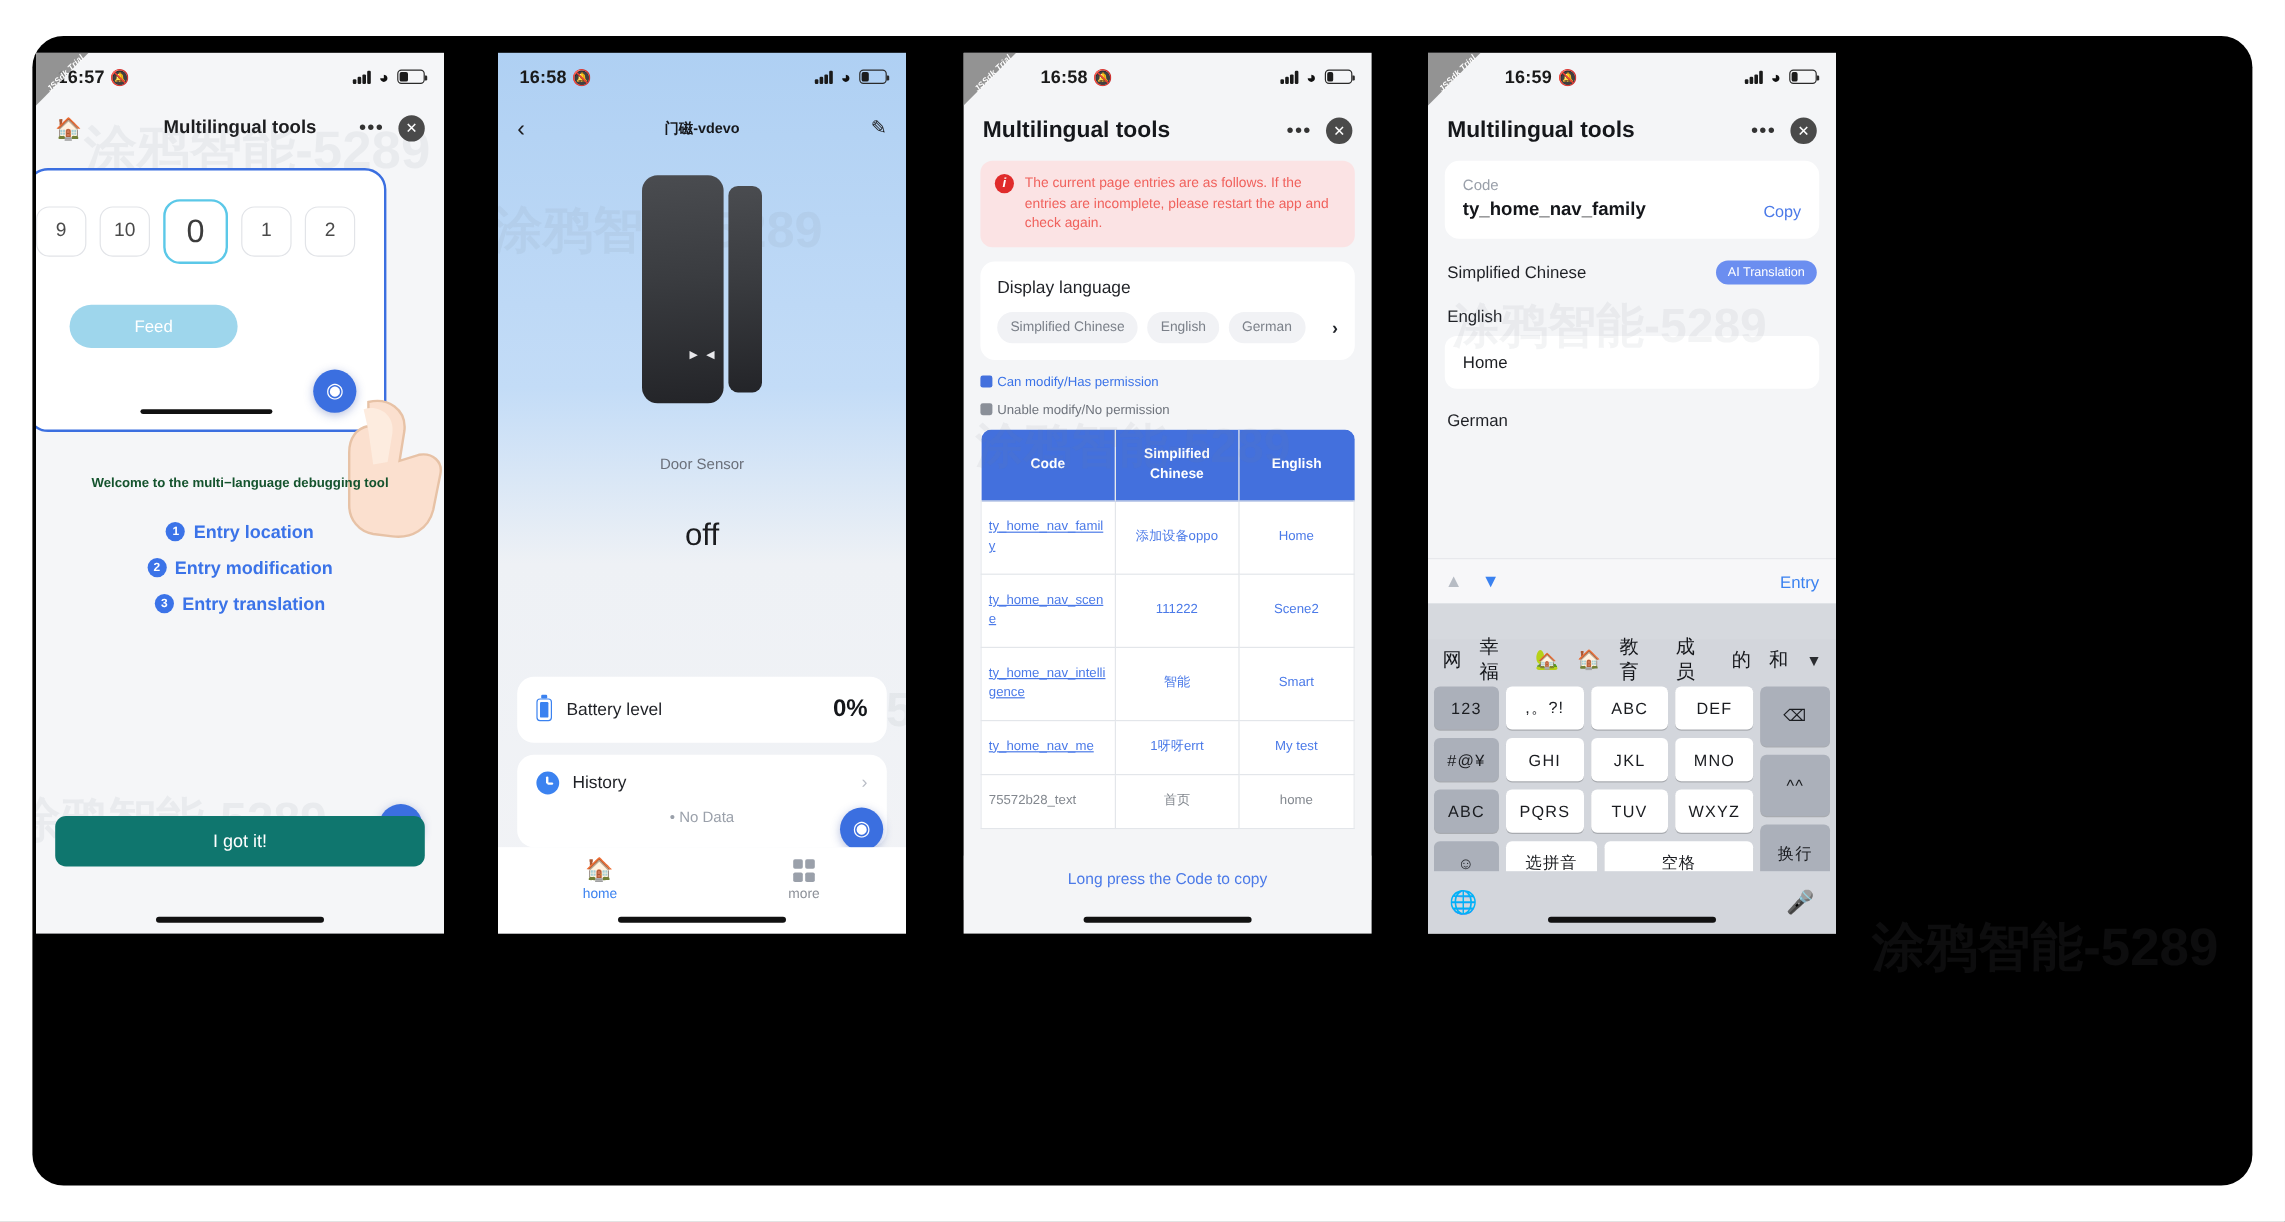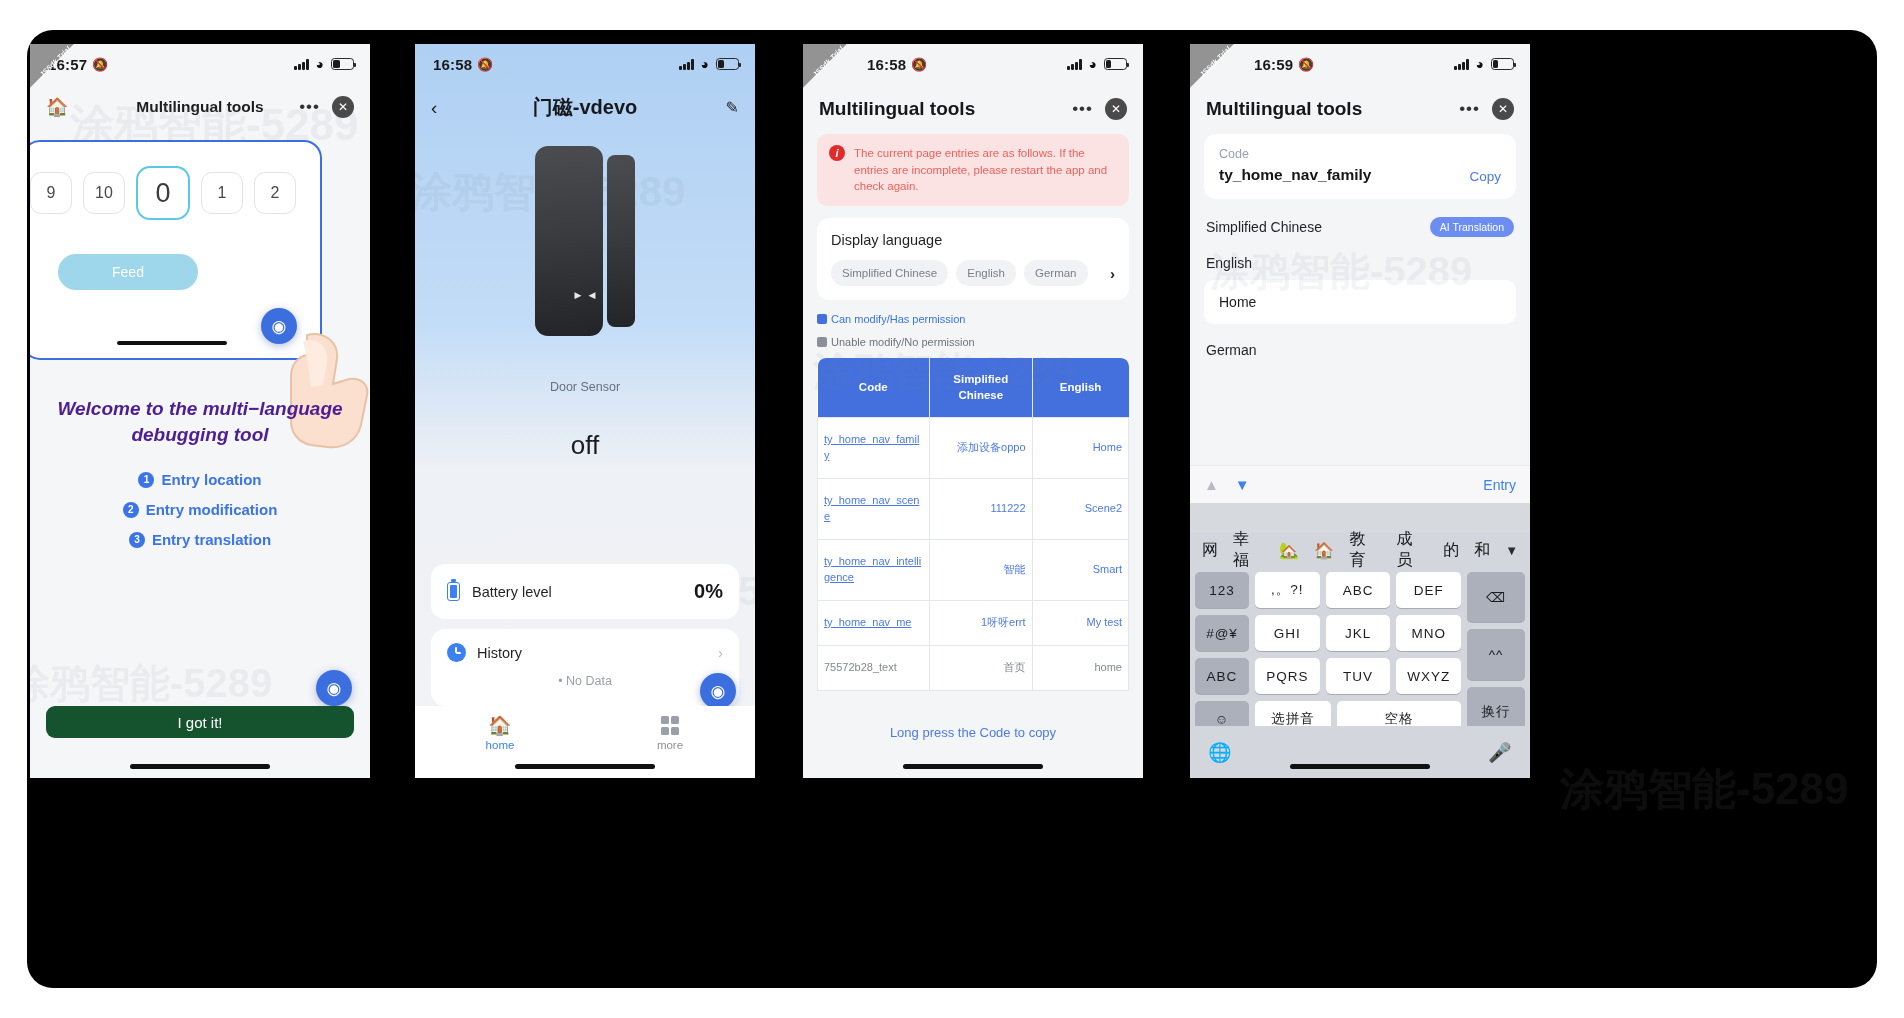--- a/index.html
+++ b/index.html
@@ -122,39 +122,39 @@
     position:absolute; width:52px;height:52px;border-radius:50%;
     background:rgba(255,255,255,.55);
   }
   .hand{
     position:absolute; left:247px; top:285px; width:100px;height:120px;
     pointer-events:none;
   }
   .p1-welcome{
     position:absolute; left:0; right:0; top:352px; text-align:center; padding:0 20px;
   }
-  .p1-welcome h2{ font-size:19px; color:#4c1d95; font-weight:bold; line-height:1.35;font-style:italic;}
+  .p1-welcome h2{ font-size:11px; color:#14532d; font-weight:bold; line-height:1.35;}
   .p1-sub{ margin-top:16px; font-size:13.5px; color:#8b8f96; line-height:1.5;}
   .p1-sub b{color:#4b82f0; font-weight:normal;}
   .p1-steps{ margin-top:24px; display:flex;flex-direction:column;gap:13px;align-items:center;}
   .step{ display:flex; align-items:center; gap:7px; font-size:15px; color:#3b73e8; font-weight:bold;}
   .step .badge{
     width:16px;height:16px;border-radius:50%;background:#3b73e8;color:#fff;
     font-size:10px;display:flex;align-items:center;justify-content:center;font-weight:bold;
   }
   .got-btn{
-    position:absolute; left:16px; right:16px; bottom:40px; height:32px;
-    background:#14532d; color:#fff; border-radius:9px;
+    position:absolute; left:16px; right:16px; bottom:56px; height:42px;
+    background:#0f766e; color:#fff; border-radius:9px;
     display:flex;align-items:center;justify-content:center;font-size:15px;
   }
 
   
   #p2 { left: 415px; background:linear-gradient(180deg,#afd0f3 0%,#c3dcf7 38%,#eef1f5 58%,#f2f3f6 100%); }
   .p2-nav{height:46px;display:flex;align-items:center;padding:0 16px;position:relative;}
-  .p2-title{position:absolute;left:0;right:0;text-align:center;font-size:20px;font-weight:bold;color:#16181c;}
+  .p2-title{position:absolute;left:0;right:0;text-align:center;font-size:12px;font-weight:bold;color:#16181c;}
   .p2-back{font-size:19px;color:#1d1d1f;z-index:2;line-height:1;}
   .p2-edit{margin-left:auto;z-index:2;font-size:16px;color:#1d1d1f;}
   .sensor-wrap{position:relative;height:230px;margin-top:16px;display:flex;justify-content:center;align-items:flex-start;gap:4px;}
   .sensor-a{width:68px;height:190px;border-radius:13px;background:linear-gradient(175deg,#4a4c50 0%,#3a3c40 45%,#232428 100%);}
   .sensor-b{width:28px;height:172px;margin-top:9px;border-radius:8px;background:linear-gradient(175deg,#4a4c50 0%,#3a3c40 45%,#232428 100%);}
   .arrows{position:absolute; top:144px; left:50%; transform:translateX(-50%);
     display:flex; gap:7px; font-size:9px; color:#e9e9ec;}
   .sensor-label{text-align:center;font-size:12.5px;color:#6b707a;margin-top:4px;}
   .state-text{text-align:center;font-size:26px;color:#1b1c1f;margin-top:36px;font-weight:500;}
   .p2-card{
@@ -218,21 +218,21 @@
   .tbl-wrap{margin:8px 14px 0;border-radius:8px 8px 0 0;overflow:hidden;}
   table.tbl{width:100%;border-collapse:collapse;table-layout:fixed;background:#fff;}
   table.tbl th{
     background:#4370dd;color:#fff;font-size:11.5px;font-weight:bold;
     padding:14px 4px; text-align:center; line-height:1.35;
     border-right:1px solid #e6e8ec;
   }
   table.tbl th:first-child{border-radius:8px 0 0 0;}
   table.tbl th:last-child{border-radius:0 8px 0 0;border-right:none;}
   table.tbl td{
-    font-size:11px; padding:14px 6px; text-align:right; line-height:1.45;
+    font-size:11px; padding:14px 6px; text-align:center; line-height:1.45;
     border:1px solid #e3e6ea; color:#4b7ae8; word-break:break-all;
   }
   table.tbl td.code{text-align:left;text-decoration:underline;color:#4b7ae8;}
   table.tbl tr.gray td{color:#83888f;}
   table.tbl tr.gray td.code{color:#83888f;text-decoration:none;}
   .longpress{
     position:absolute;left:0;right:0;bottom:28px;text-align:center;
     font-size:13px;color:#4b7ae8;background:#f4f5f7;padding:12px 0 10px;
   }
 

